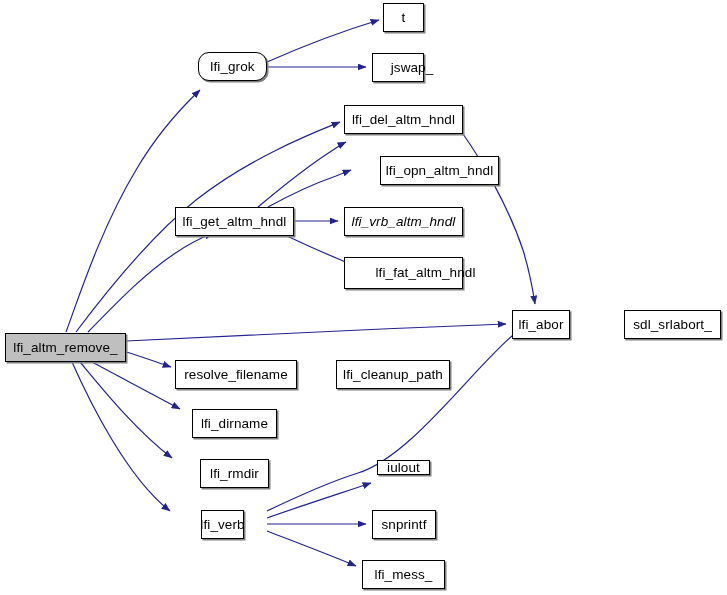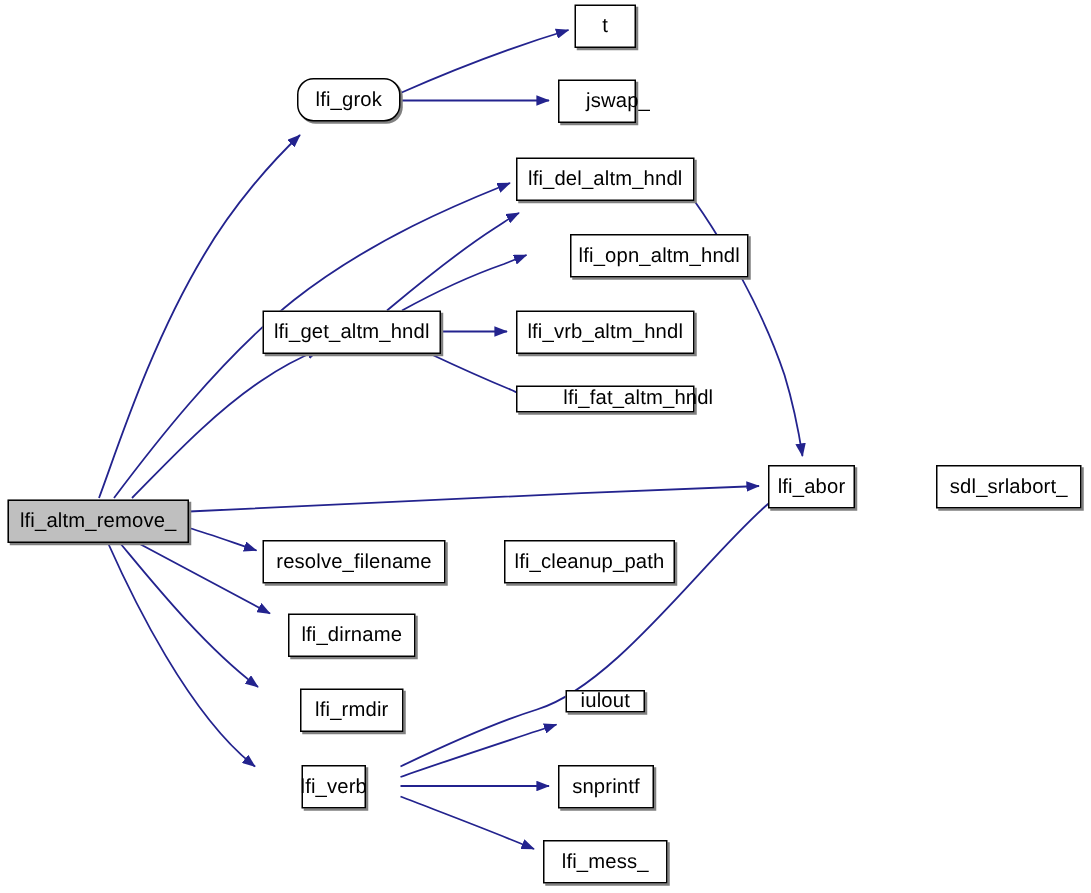--- a/index.html
+++ b/index.html
@@ -96,24 +96,24 @@
       </div>
       <div class="node" style="left: 344px; top: 105px; width: 119px; height: 29px;">
         <span class="node-label">lfi_del_altm_hndl</span>
       </div>
       <div class="node" style="left: 344px; top: 156px; width: 119px; height: 29px; margin-left: 36px;">
         <span class="node-label">lfi_opn_altm_hndl</span>
       </div>
       <div class="node" style="left: 175px; top: 207px; width: 119px; height: 29px; justify-content: center;">
         <span class="node-label">lfi_get_altm_hndl</span>
       </div>
-      <div class="node" style="left: 344px; top: 207px; width: 119px; height: 29px;">
+      <div class="node" style="left: 344px; top: 207px; width: 119px; height: 29px; font-style: italic;">
         <span class="node-label">lfi_vrb_altm_hndl</span>
       </div>
-      <div class="node" style="left: 344px; top: 257px; width: 119px; height: 18px; padding-left: 44px;">
+      <div class="node" style="left: 344px; top: 257px; width: 119px; height: 32px; padding-left: 44px;">
         <span class="node-label">lfi_fat_altm_hndl</span>
       </div>
       <div class="node" style="left: 512px; top: 310px; width: 58px; height: 29px;">
         <span class="node-label">lfi_abor</span>
       </div>
       <div class="node" style="left: 624px; top: 310px; width: 97px; height: 29px; align-items: center;">
         <span class="node-label">sdl_srlabort_</span>
       </div>
       <div class="node" style="left: 175px; top: 360px; width: 122px; height: 29px;">
         <span class="node-label">resolve_filename</span>

